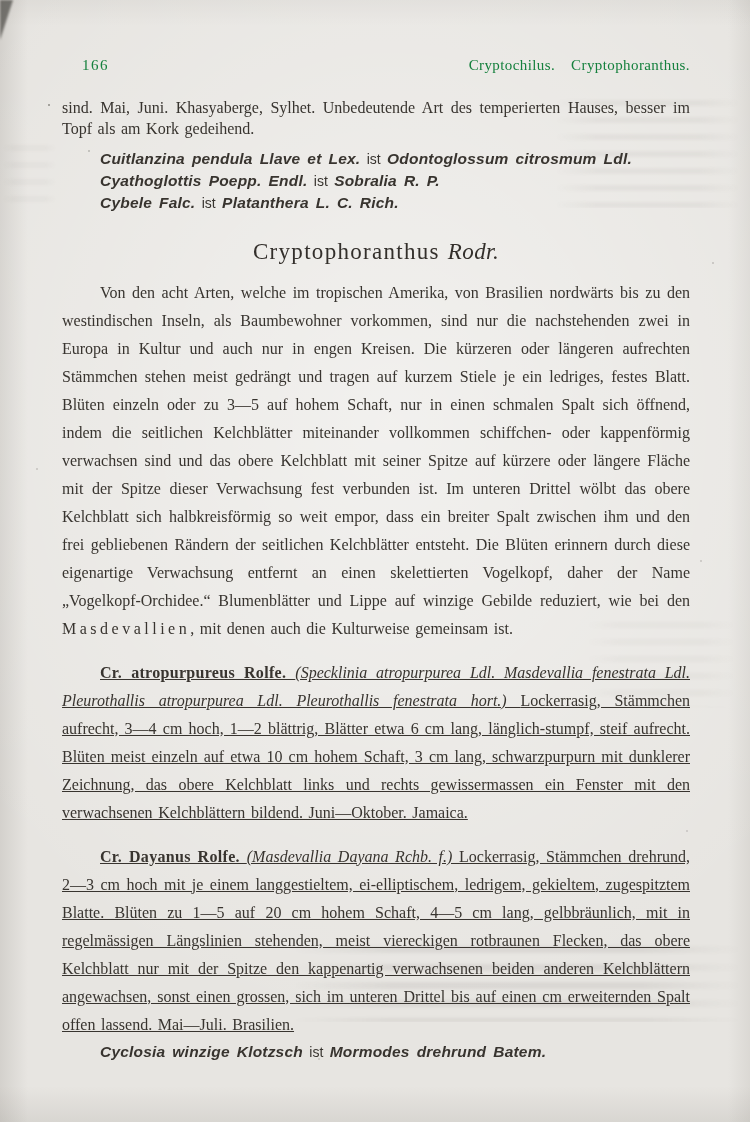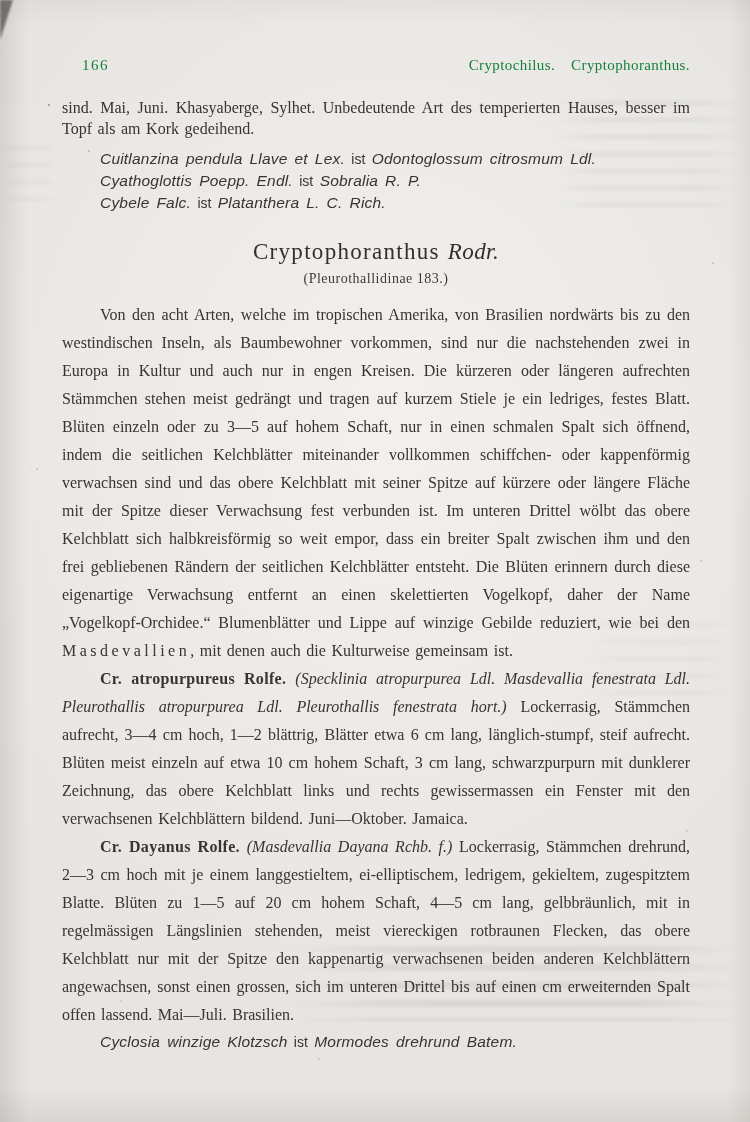--- a/index.html
+++ b/index.html
@@ -31,37 +31,37 @@
     text-align: justify; word-spacing: 1.6px;
   }
 
   .syn-row {
     margin: 0; padding-left: 38px;
     font-size: 15.5px; line-height: 21px;
     word-spacing: 2.5px; white-space: nowrap;
   }
   .syn-name, .syn-target {
     font-family: "Liberation Sans", sans-serif;
-    font-style: italic; font-weight: 400; letter-spacing: .2px;
+    font-style: italic; font-weight: 700; letter-spacing: .2px;
   }
   .syn-ist { font-family: "Liberation Sans", sans-serif; font-size: 14px; font-style: normal; }
 
   .genus-head {
     margin: 25px 0 0 0; text-align: center;
     font-size: 23px; font-weight: 400; letter-spacing: 1.3px; color: #332f2b;
   }
   .genus-author { font-style: italic; letter-spacing: .4px; margin-left: 8px; }
   .family-line { margin-top: 6px; text-align: center; font-size: 14px; letter-spacing: .5px; color: #3e3a34; }
 
   .body-para {
     margin: 14px 0 0 0;
     font-size: 16px; line-height: 28px;
     text-align: justify; text-indent: 38px; word-spacing: 1.6px;
   }
-  .body-para.follow { margin-top: 0; }
+  .body-para.follow { margin-top: 16px; text-decoration: underline; }
   .spaced-word { letter-spacing: 3.5px; }
   .species-name { font-weight: 700; letter-spacing: .3px; }
   .species-syn { font-style: italic; }
 
   .footer-syn { margin-top: 2px; white-space: normal; }
 
   
   .corner-mark {
     position: absolute; left: 0; top: 0; width: 0; height: 0;
     border-left: 13px solid rgba(62,60,56,.65);
@@ -138,21 +138,20 @@
   </p>
   <p class="syn-row">
     <span class="syn-name">Cybele Falc.</span>
     <span class="syn-ist">ist</span>
     <span class="syn-target">Platanthera L. C. Rich.</span>
   </p>
 
   <h1 class="genus-head">
     <span>Cryptophoranthus</span><span class="genus-author">Rodr.</span>
   </h1>
-  <div class="family-line">(Pleurothallidinae 183.)</div>
 
   <p class="body-para">
     <span>Von den acht Arten, welche im tropischen Amerika, von Brasilien nordwärts bis zu den westindischen Inseln, als Baumbewohner vorkommen, sind nur die nachstehenden zwei in Europa in Kultur und auch nur in engen Kreisen. Die kürzeren oder längeren aufrechten Stämmchen stehen meist gedrängt und tragen auf kurzem Stiele je ein ledriges, festes Blatt. Blüten einzeln oder zu 3—5 auf hohem Schaft, nur in einen schmalen Spalt sich öffnend, indem die seitlichen Kelchblätter miteinander vollkommen schiffchen- oder kappenförmig verwachsen sind und das obere Kelchblatt mit seiner Spitze auf kürzere oder längere Fläche mit der Spitze dieser Verwachsung fest verbunden ist. Im unteren Drittel wölbt das obere Kelchblatt sich halbkreisförmig so weit empor, dass ein breiter Spalt zwischen ihm und den frei gebliebenen Rändern der seitlichen Kelchblätter entsteht. Die Blüten erinnern durch diese eigenartige Verwachsung entfernt an einen skelettierten Vogelkopf, daher der Name „Vogelkopf-Orchidee.“ Blumenblätter und Lippe auf winzige Gebilde reduziert, wie bei den </span><span class="spaced-word">Masdevallien</span><span>, mit denen auch die Kulturweise gemeinsam ist.</span>
   </p>
 
   <p class="body-para follow">
     <span class="species-name">Cr. atropurpureus Rolfe. </span>
     <span class="species-syn">(Specklinia atropurpurea Ldl. Masdevallia fenestrata Ldl. Pleurothallis atropurpurea Ldl. Pleurothallis fenestrata hort.) </span>
     <span>Lockerrasig, Stämmchen aufrecht, 3—4 cm hoch, 1—2 blättrig, Blätter etwa 6 cm lang, länglich-stumpf, steif aufrecht. Blüten meist einzeln auf etwa 10 cm hohem Schaft, 3 cm lang, schwarzpurpurn mit dunklerer Zeichnung, das obere Kelchblatt links und rechts gewissermassen ein Fenster mit den verwachsenen Kelchblättern bildend. Juni—Oktober. Jamaica.</span>
   </p>

